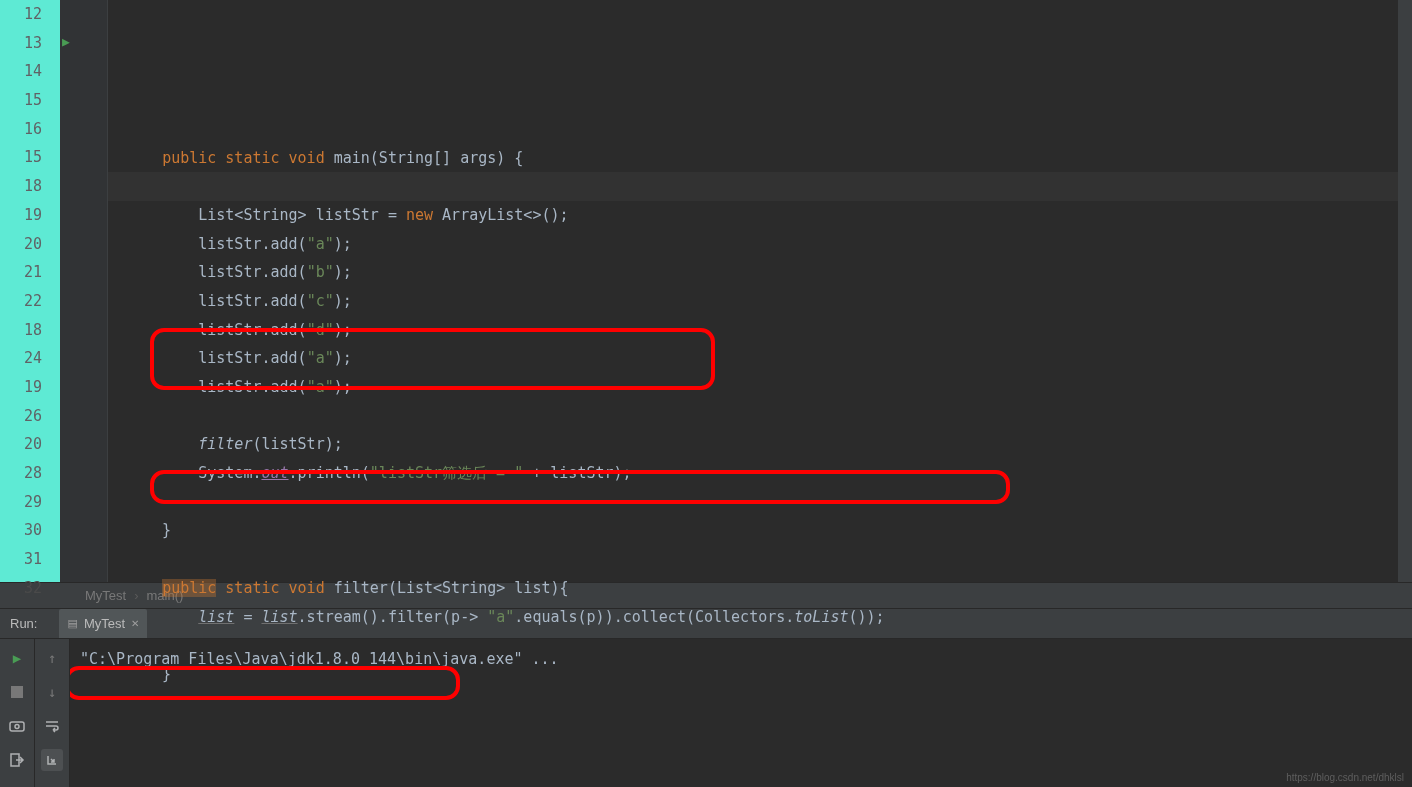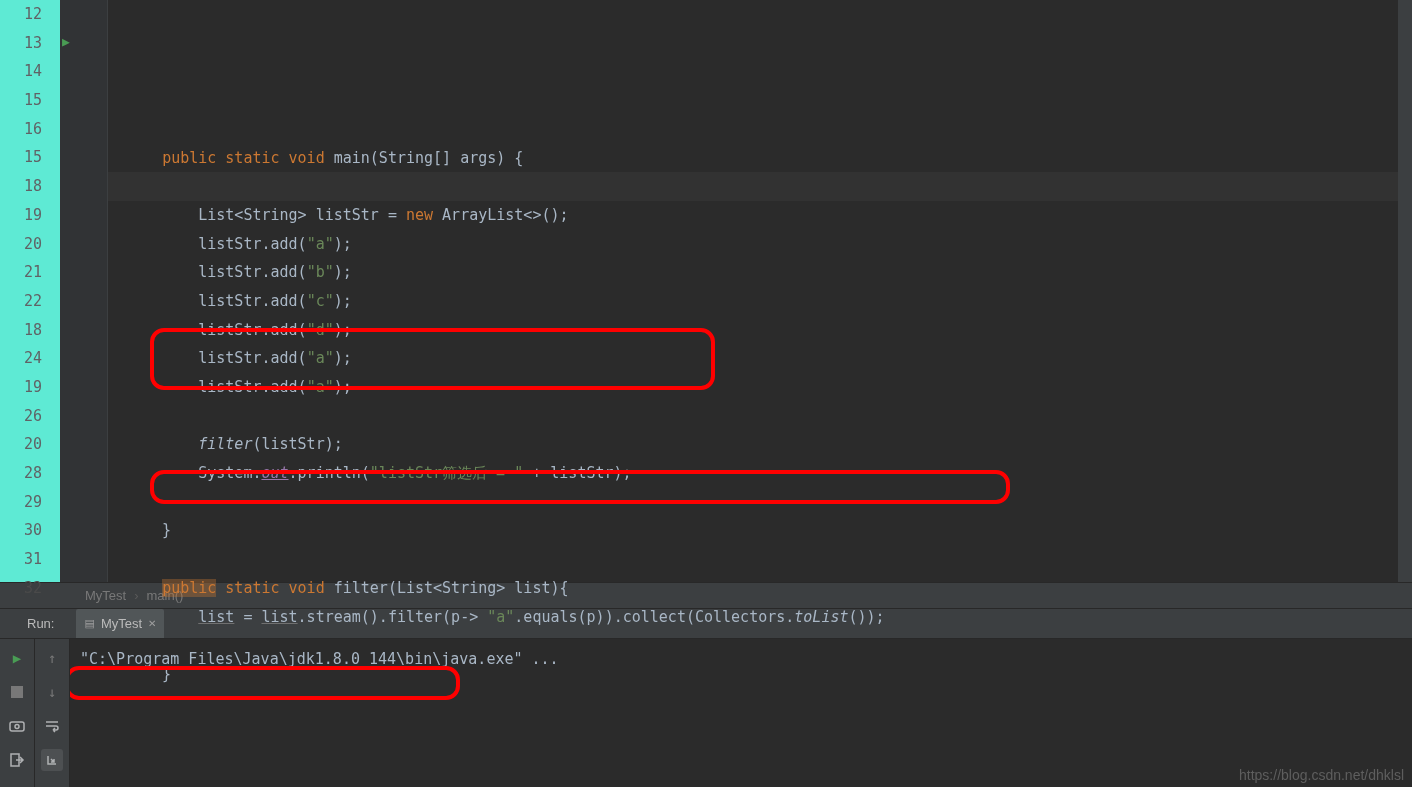--- a/index.html
+++ b/index.html
@@ -65,21 +65,21 @@
     height: 28.7px;
     background: #323232;
     z-index: 0;
   }
   .code-content { position: relative; z-index: 1; }
   .kw { color: #cc7832; }
   .str { color: #6a8759; }
   .it { font-style: italic; color: #a9b7c6; text-align: center; }
   .static-it { font-style: italic; color: #9876aa; text-decoration: underline; }
   .hlw { background: rgba(204,120,50,0.35); }
-  .under { text-decoration: underline; text-decoration-color: #707070; }
+  .under { text-decoration: underline; text-decoration-color: #707070; font-style: italic; }
   .redbox {
     position: absolute;
     border: 4px solid #ff0000;
     border-radius: 14px;
     z-index: 5;
     pointer-events: none;
   }
   .breadcrumb {
     height: 26px;
     background: #3c3f41;
@@ -98,21 +98,21 @@
     flex-direction: column;
     height: 179px;
     background: #2b2b2b;
     border-top: 1px solid #282828;
   }
   .run-header {
     height: 30px;
     background: #3c3f41;
     display: flex;
     align-items: center;
-    padding-left: 27px;
+    padding-left: 10px;
     color: #bbbbbb;
     font-size: 13px;
     font-family: -apple-system, "Segoe UI", sans-serif;
     border-bottom: 1px solid #282828;
   }
   .run-header .label { margin-right: 22px; }
   .run-tab {
     display: flex;
     align-items: center;
     height: 100%;
@@ -164,21 +164,21 @@
     padding: 6px 10px;
     line-height: 28px;
     position: relative;
     overflow: hidden;
   }
   .watermark {
     position: absolute;
     right: 8px;
     bottom: 4px;
     color: #5e5e5e;
-    font-size: 14px;
+    font-size: 10px;
     font-family: -apple-system, "Segoe UI", sans-serif;
   }
   .scrollbar-stub {
     position: absolute;
     right: 0; top: 0;
     width: 14px;
     height: 100%;
     background: #3c3f41;
   }
 </style>

